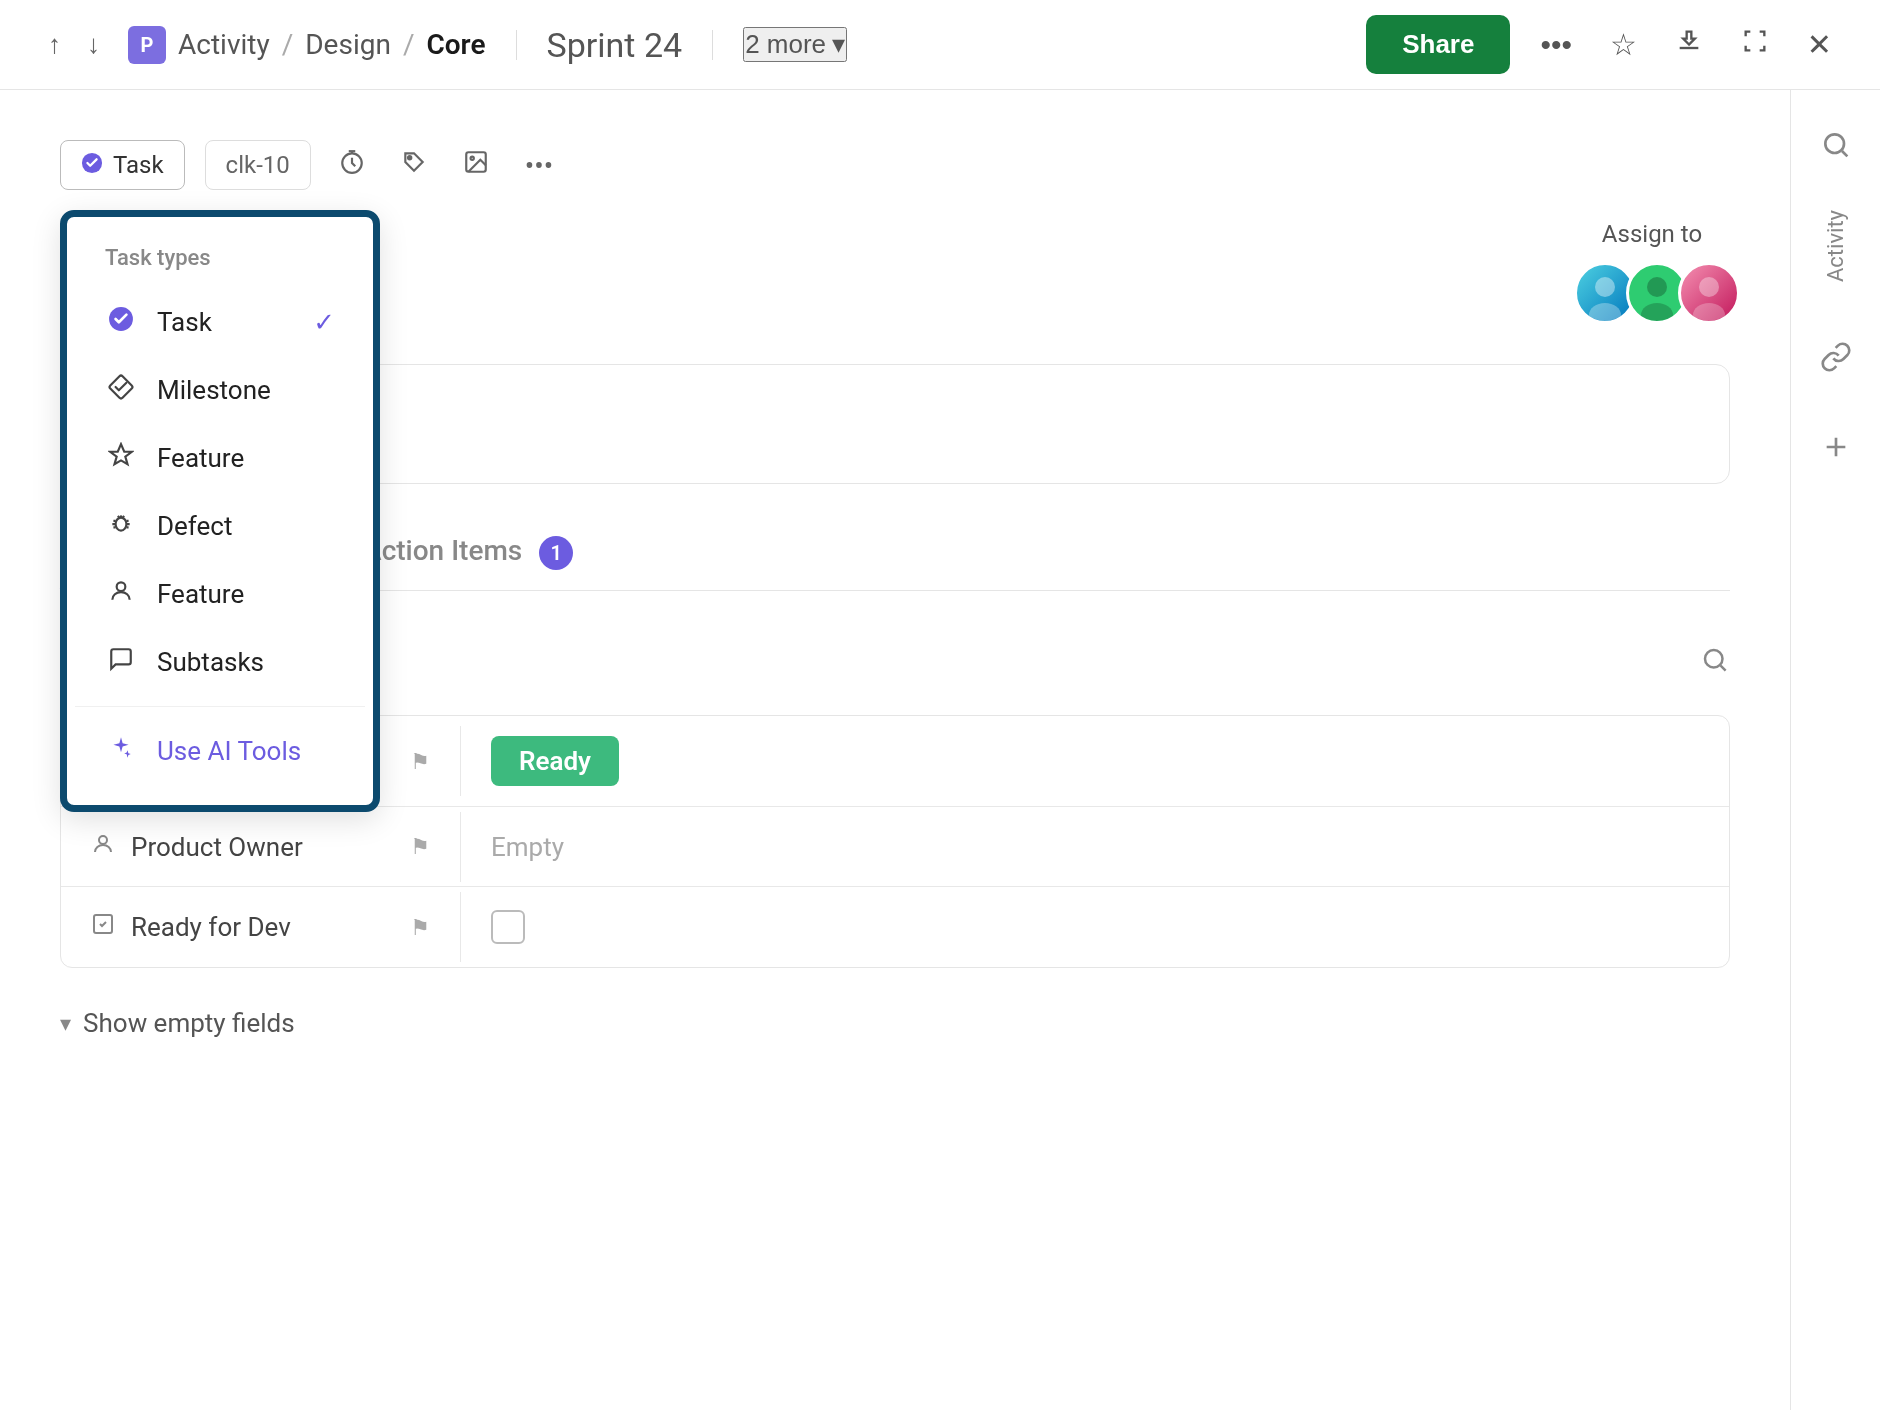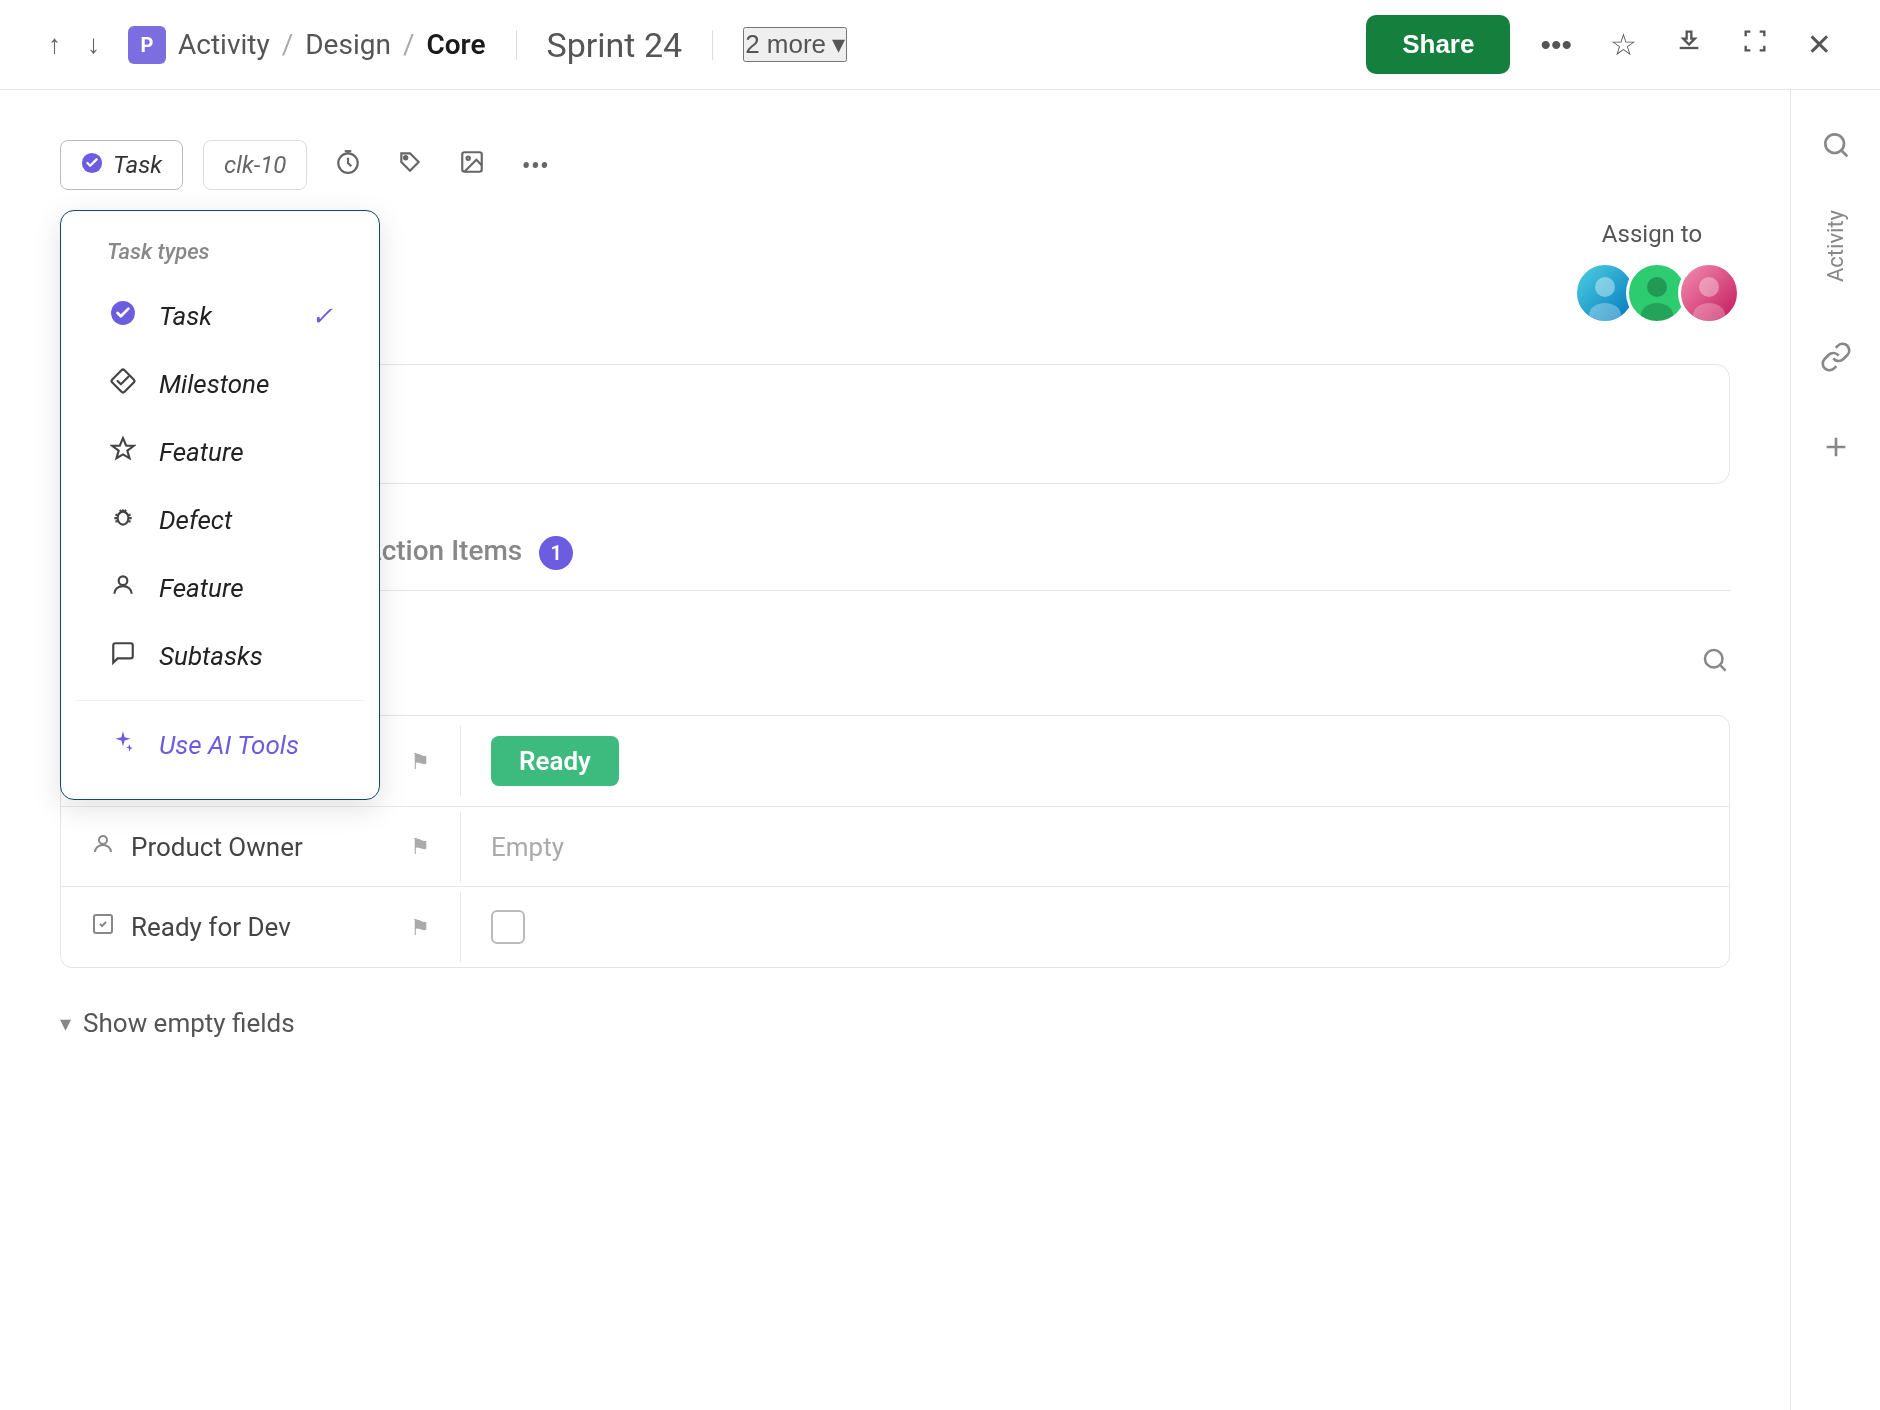--- a/index.html
+++ b/index.html
@@ -121,21 +121,20 @@
       overflow-y: auto;
     }
 
     
     .task-bar {
       display: flex;
       align-items: center;
       gap: 20px;
       margin-bottom: 30px;
       position: relative;
-      font-style: italic;
     }
     .task-badge {
       display: flex;
       align-items: center;
       gap: 10px;
       border: 1.5px solid #bbb;
       border-radius: 8px;
       padding: 10px 20px;
       font-size: 24px;
       color: #333;
@@ -158,24 +157,24 @@
       cursor: pointer;
       padding: 8px;
     }
 
     
     .dropdown-menu {
       position: absolute;
       top: 70px;
       left: 0;
       background: white;
-      border: 1px solid #0c4a6e;
+      border: 7px solid #0c4a6e;
       border-radius: 14px;
       box-shadow: 0 8px 30px rgba(0,0,0,0.12);
-      padding: 20px 16px;
+      padding: 20px 8px;
       min-width: 320px;
       z-index: 100;
     }
     .dropdown-title {
       font-size: 22px;
       color: #888;
       padding: 8px 30px 18px;
       font-weight: 500;
     }
     .dropdown-item {

